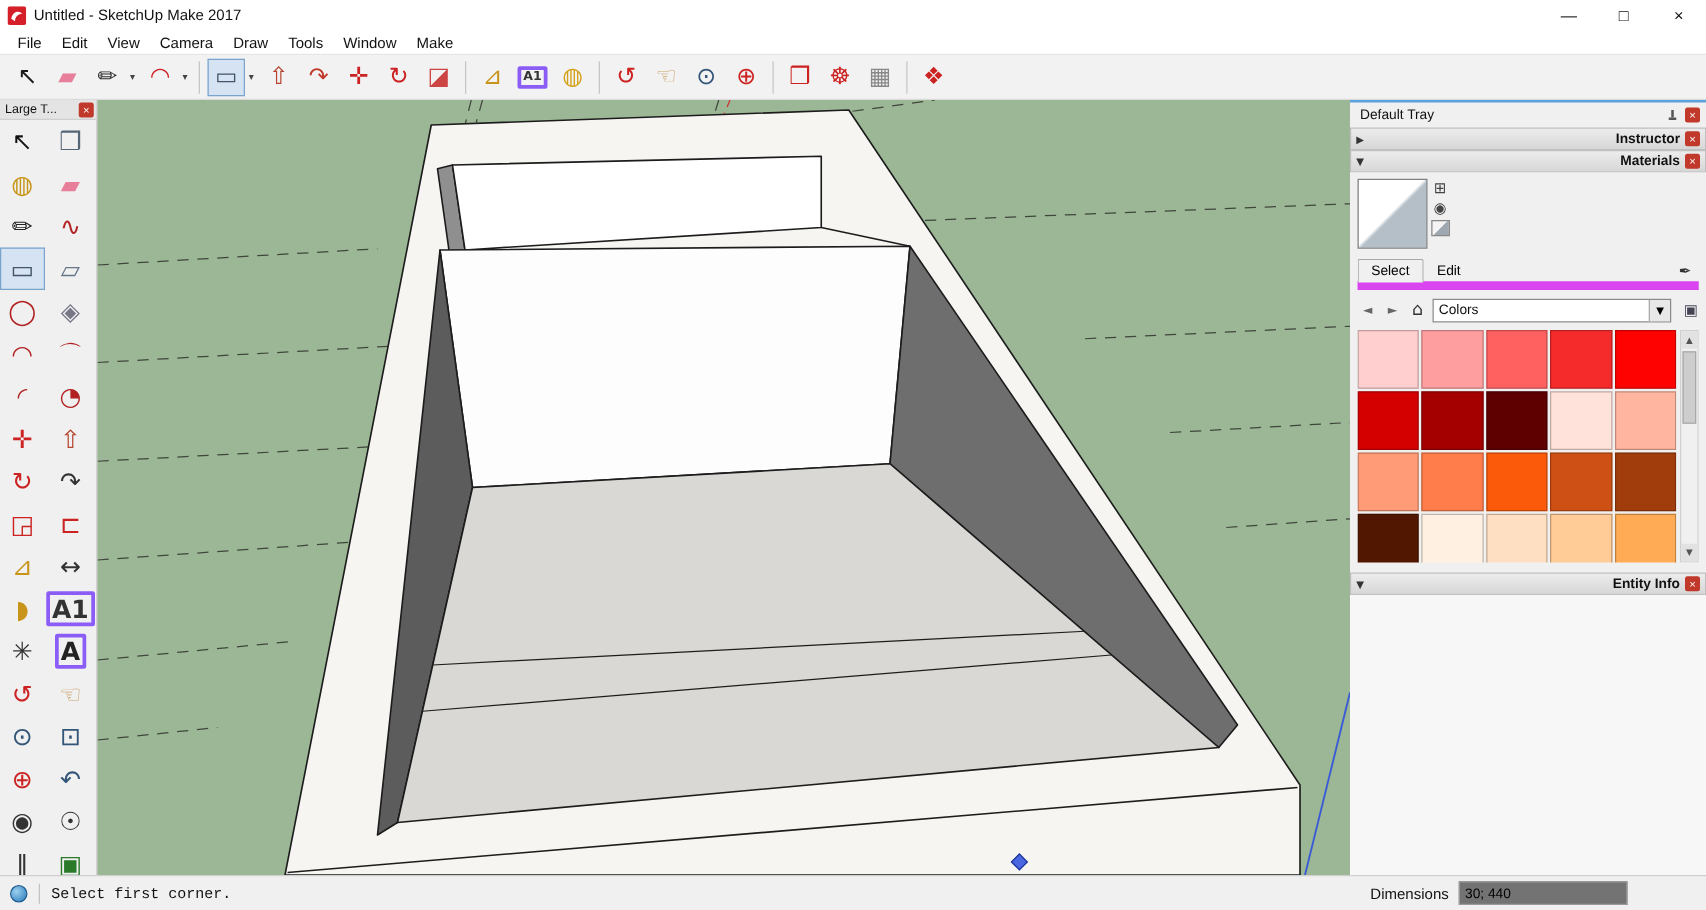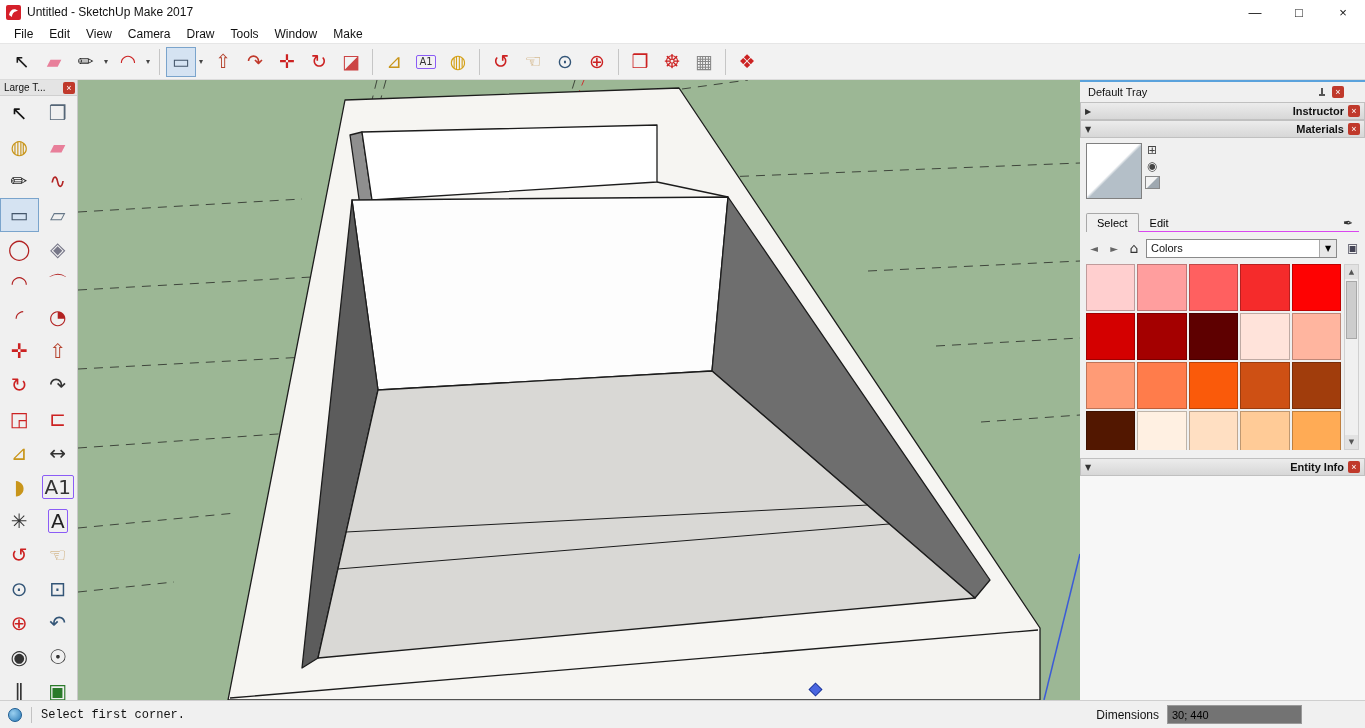--- a/index.html
+++ b/index.html
@@ -14,53 +14,53 @@
   .win-btn{width:44px;border:none;background:transparent;font-size:13px;display:flex;align-items:center;justify-content:center;color:#111;}
   
   .menubar{flex:0 0 20px;background:#fff;display:flex;align-items:center;padding-left:6px;border-bottom:1px solid #e6e6e6;}
   .menu-item{padding:2px 8px;font-size:12px;cursor:default;}
   
   .toolbar{flex:0 0 36px;background:#f2f2f2;display:flex;align-items:center;padding-left:6px;border-bottom:1px solid #dcdcdc;}
   .tb-item{display:flex;align-items:center;margin:0 1px;}
   .tb-btn{width:30px;height:30px;display:flex;align-items:center;justify-content:center;background:transparent;border:1px solid transparent;padding:0;}
   .tb-btn.active{background:#d5e3f2;border:1px solid #7aa4cc;}
   .glyph{font-family:"DejaVu Sans","Liberation Sans",sans-serif;font-size:19px;line-height:1;}
-  .glyph.tglyph{font-size:10px;font-weight:normal;border:1px solid #8b5cf6;padding:1px 2px;border-radius:2px;}
+  .glyph.tglyph{font-size:10px;font-weight:bold;border:3px solid #8b5cf6;padding:1px 2px;border-radius:2px;}
   .tb-caret{font-size:8px;color:#444;width:10px;text-align:center;font-family:"DejaVu Sans",sans-serif;}
   .tb-sep{width:1px;height:26px;background:#c6c6c6;margin:0 5px;}
   
   .main{flex:1;display:flex;min-height:0;}
   .left-panel{flex:0 0 78px;background:#f0f0f0;border-right:1px solid #c9c9c9;display:flex;flex-direction:column;overflow:hidden;}
   .lp-header{flex:0 0 16px;background:#e4e4e4;display:flex;align-items:center;font-size:10px;padding:0 2px 0 4px;border-bottom:1px solid #cfcfcf;}
   .lp-title{flex:1;white-space:nowrap;overflow:hidden;}
   .panel-x{width:12px;height:12px;background:#c0392b;color:#fff;font-size:9px;line-height:12px;text-align:center;border-radius:2px;flex:0 0 12px;}
   .lp-grid{display:grid;grid-template-columns:repeat(2,1fr);}
   .lt-btn{height:34px;display:flex;align-items:center;justify-content:center;background:transparent;border:1px solid transparent;padding:0;}
   .lt-btn .glyph{font-size:20px;}
   .lt-btn.active{background:#d5e3f2;border:1px solid #7aa4cc;}
   
   .viewport{flex:1;min-width:0;position:relative;background:#9CB795;}
   .viewport svg{display:block;width:100%;height:100%;}
   
   .tray{flex:0 0 285px;background:#f0f0f0;border-top:2px solid #5aa2dc;display:flex;flex-direction:column;overflow:hidden;}
-  .tray-header{flex:0 0 20px;display:flex;align-items:center;padding:0 21px 0 8px;font-size:11px;gap:5px;}
+  .tray-header{flex:0 0 20px;display:flex;align-items:center;padding:0 5px 0 8px;font-size:11px;gap:5px;}
   .tray-title{flex:1;}
   .pin-icon{width:10px;height:10px;flex:0 0 10px;}
   .panel-bar{flex:0 0 18px;background:linear-gradient(#ececec,#d7d7d7);border:1px solid #c0c0c0;display:flex;align-items:center;padding:0 4px;font-size:11px;gap:4px;}
   .panel-arrow{font-size:8px;color:#333;width:10px;font-family:"DejaVu Sans",sans-serif;}
   .panel-label{flex:1;font-weight:bold;text-align:right;}
   .materials-body{flex:0 0 320px;padding:5px 6px 0 6px;overflow:hidden;background:#f0f0f0;}
   .mat-top{display:flex;height:64px;}
   .mat-thumb{width:56px;height:56px;border:1px solid #808080;background:linear-gradient(135deg,#ffffff 48%,#b4bfc8 52%);flex:0 0 56px;}
   .mat-mid{flex:1;margin-left:5px;background:#fdfdfd;border:1px solid #d6d6d6;}
   .mat-name{width:100%;border:none;border-bottom:1px solid #c8c8c8;height:20px;font-size:11px;padding:0 4px;background:#fff;font-family:"Liberation Sans",sans-serif;}
   .mat-side{width:20px;flex:0 0 20px;display:flex;flex-direction:column;align-items:center;gap:4px;padding-top:1px;}
   .mini-btn{border:none;background:transparent;padding:0;font-size:12px;line-height:1;font-family:"DejaVu Sans",sans-serif;color:#444;}
   .mini-swatch{width:15px;height:13px;border:1px solid #888;background:linear-gradient(135deg,#f4f4f4 49%,#9fa8b0 51%);}
-  .mat-tabs{display:flex;align-items:flex-end;height:22px;border-bottom:1px solid #d946ef;margin-top:3px;}
+  .mat-tabs{display:flex;align-items:flex-end;height:22px;border-bottom:7px solid #d946ef;margin-top:3px;}
   .tab{font-size:11px;padding:3px 10px;border:1px solid transparent;border-bottom:none;margin-bottom:-1px;background:transparent;font-family:"Liberation Sans",sans-serif;}
   .tab.active{background:#f0f0f0;border-color:#a8a8a8;border-radius:2px 2px 0 0;}
   .tab-dropper{margin-left:auto;font-size:12px;border:none;background:transparent;font-family:"DejaVu Sans",sans-serif;color:#333;}
   .mat-nav{display:flex;align-items:center;height:28px;gap:4px;padding-top:4px;}
   .nav-btn{font-size:10px;color:#666;width:16px;height:16px;display:flex;align-items:center;justify-content:center;border:none;background:transparent;padding:0;font-family:"DejaVu Sans",sans-serif;}
   .home-btn{font-size:14px;color:#333;}
   .combo{flex:1;height:19px;border:1px solid #8a8a8a;background:#fff;display:flex;align-items:center;font-size:11px;}
   .combo-text{flex:1;padding-left:4px;}
   .combo-btn{width:17px;height:17px;background:#e8e8e8;border:none;border-left:1px solid #aaa;font-size:8px;display:flex;align-items:center;justify-content:center;font-family:"DejaVu Sans",sans-serif;padding:0;}
   .pane-btn{width:18px;font-size:12px;color:#445;border:none;background:transparent;font-family:"DejaVu Sans",sans-serif;}

